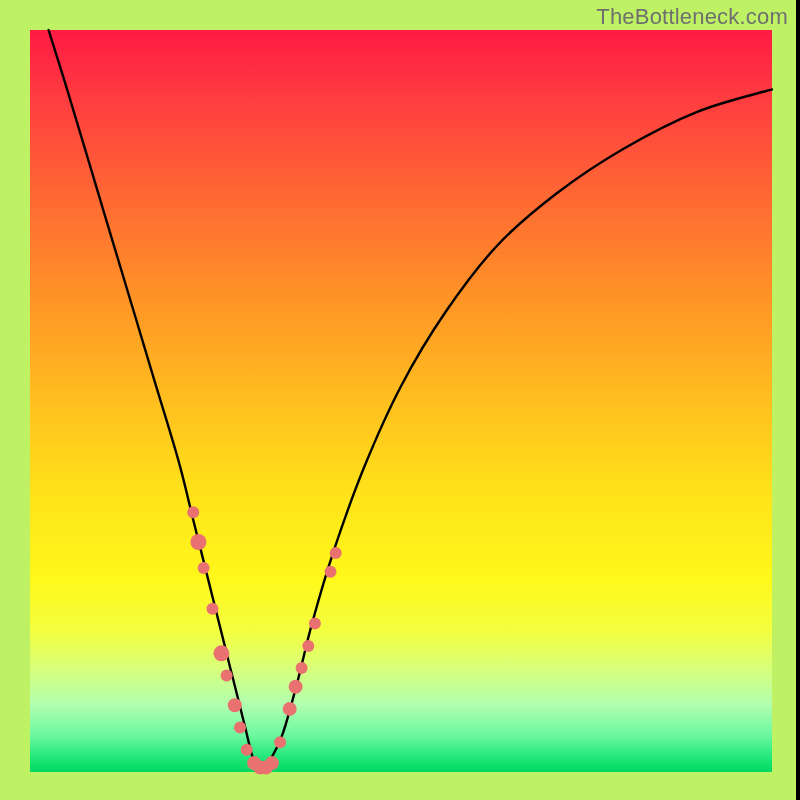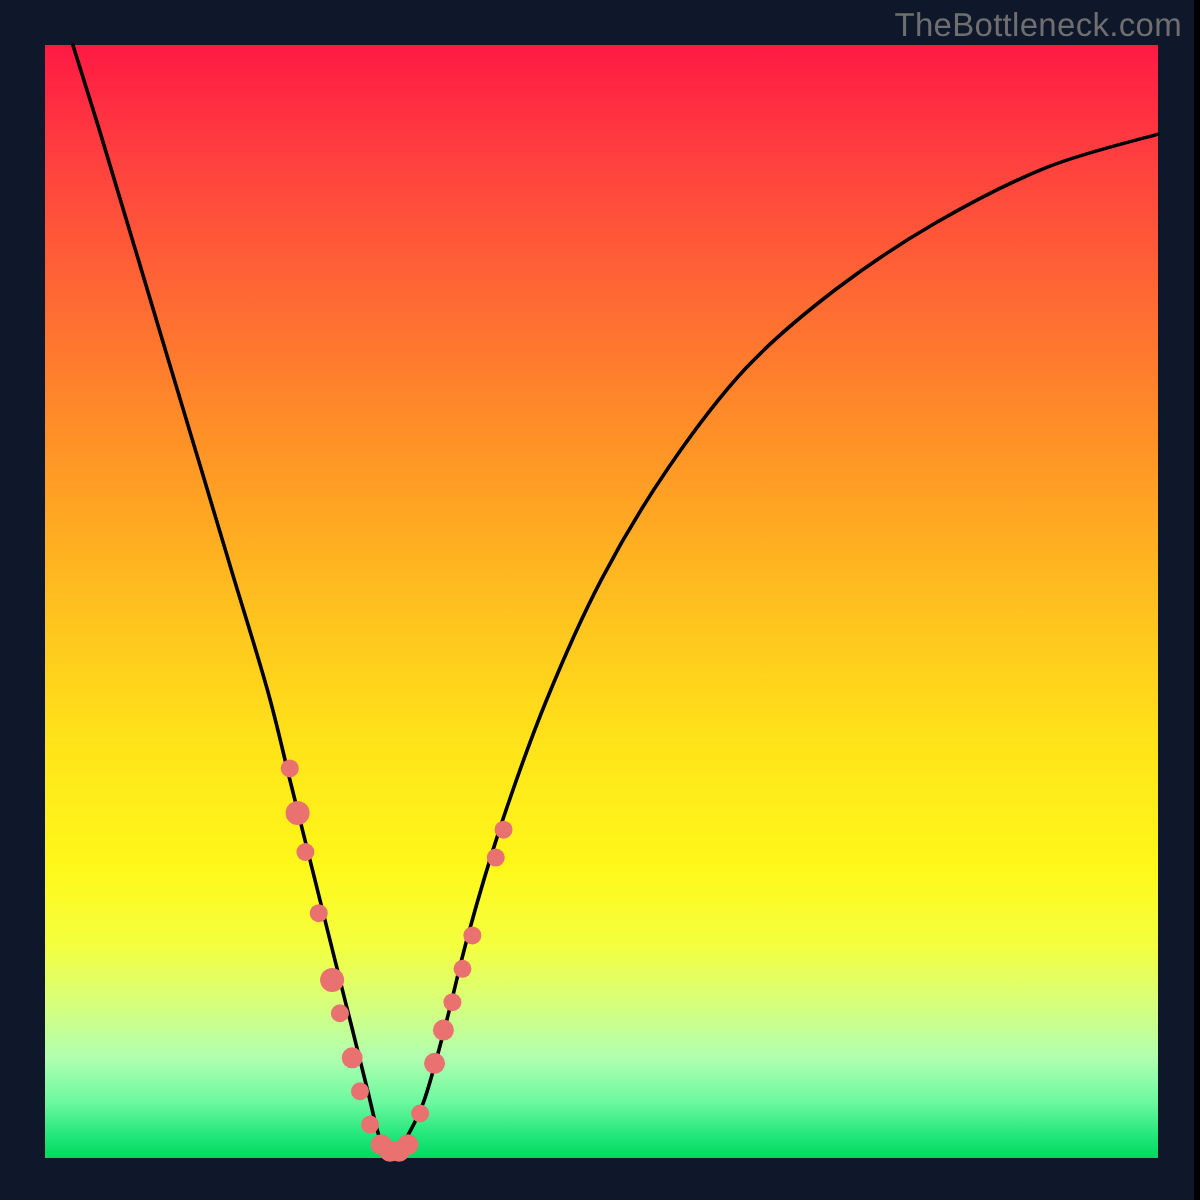--- a/index.html
+++ b/index.html
@@ -8,21 +8,21 @@
     width: 800px;
     height: 800px;
     overflow: hidden;
     background: #000;
     font-family: Arial, Helvetica, sans-serif;
   }
   .frame {
     position: absolute;
     left: 0; top: 0;
     width: 796px; height: 800px;
-    background: #0f172a;
+    background: #bef264;
   }
   .plot-area {
     position: absolute;
     left: 30px;
     top: 30px;
     width: 742px;
     height: 742px;
   }
   .heat-bg {
     position: absolute;

